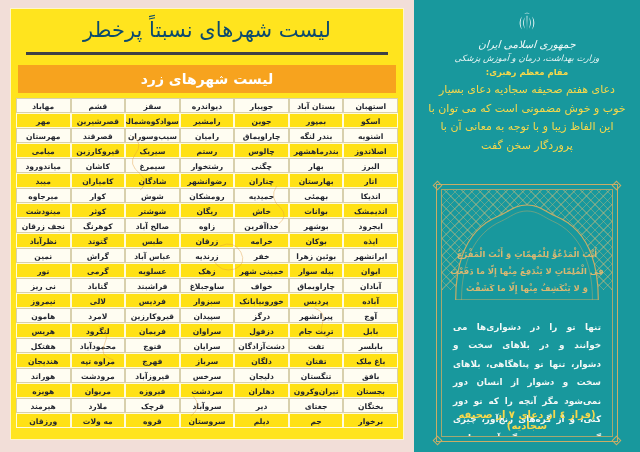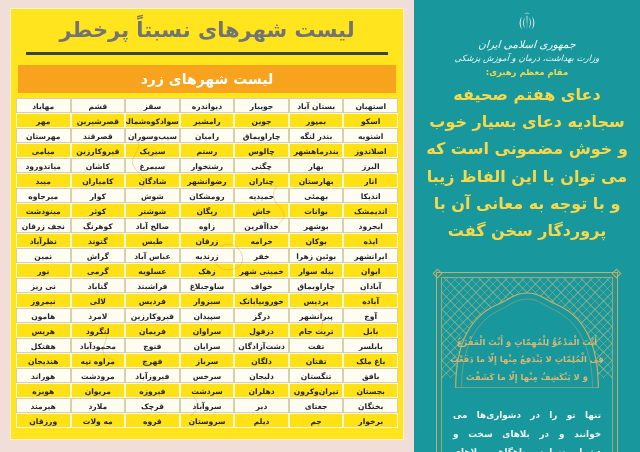--- a/index.html
+++ b/index.html
@@ -11,21 +11,21 @@
   }
   .page{position:absolute;inset:0;}
 
   
   .left-panel{
     position:absolute;left:10px;top:8px;width:394px;height:432px;
     background:#ffe41e;border:1px solid #fff6c8;box-sizing:border-box;
   }
   .panel-title{
     margin-top:9px;text-align:center;
-    font-size:21px;font-weight:bold;color:#737373;letter-spacing:-.5px;
+    font-size:21px;font-weight:normal;color:#0c4a6e;letter-spacing:-.5px;
   }
   .title-rule{height:3px;background:#3d4145;margin:10px 15px 0 15px;}
   .section-band{
     margin:10px 7px 0 7px;height:28px;background:#f7a31e;
     color:#ffffff;font-size:14px;font-weight:bold;
     text-align:center;line-height:28px;
   }
   .cities-table{
     position:relative;margin:5px 5px 0 5px;direction:rtl;
   }
@@ -41,21 +41,21 @@
   
   .right-panel{
     position:absolute;left:414px;top:0;width:226px;height:452px;
     background:#18989d;color:#ffffff;text-align:center;box-sizing:border-box;
   }
   .emblem{display:block;margin:10px auto 2px auto;}
   .gov-line1{font-size:10.5px;color:#eef9f8;font-style:italic;transform:skewX(-4deg);}
   .gov-line2{font-size:8.5px;margin-top:3px;color:#e7f5f4;font-style:italic;transform:skewX(-4deg);}
   .attribution{margin-top:4px;font-size:8.5px;font-weight:bold;color:#f7d84b;}
   .leader-quote{
-    margin:4px 12px 16px 12px;font-size:16px;font-weight:bold;color:#f7d84b;
+    margin:4px 12px 16px 12px;font-size:11px;font-weight:normal;color:#f7d84b;
     line-height:1.7;
   }
   .frame{
     position:relative;margin:28px auto 0 auto;width:182px;height:258px;
     border:1px solid #c9ad66;padding:4px;box-sizing:border-box;
   }
   .frame-inner{
     position:relative;width:100%;height:100%;
     border:1px solid rgba(201,173,102,.8);box-sizing:border-box;overflow:hidden;
   }

